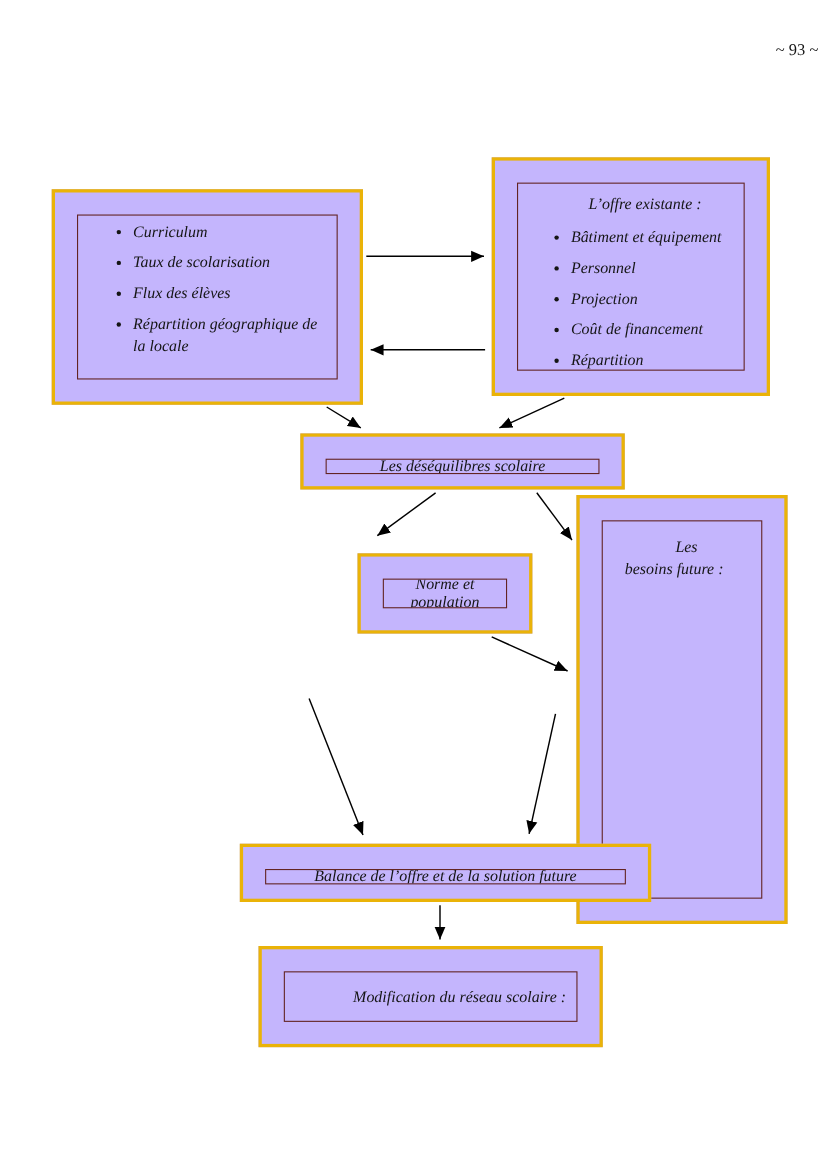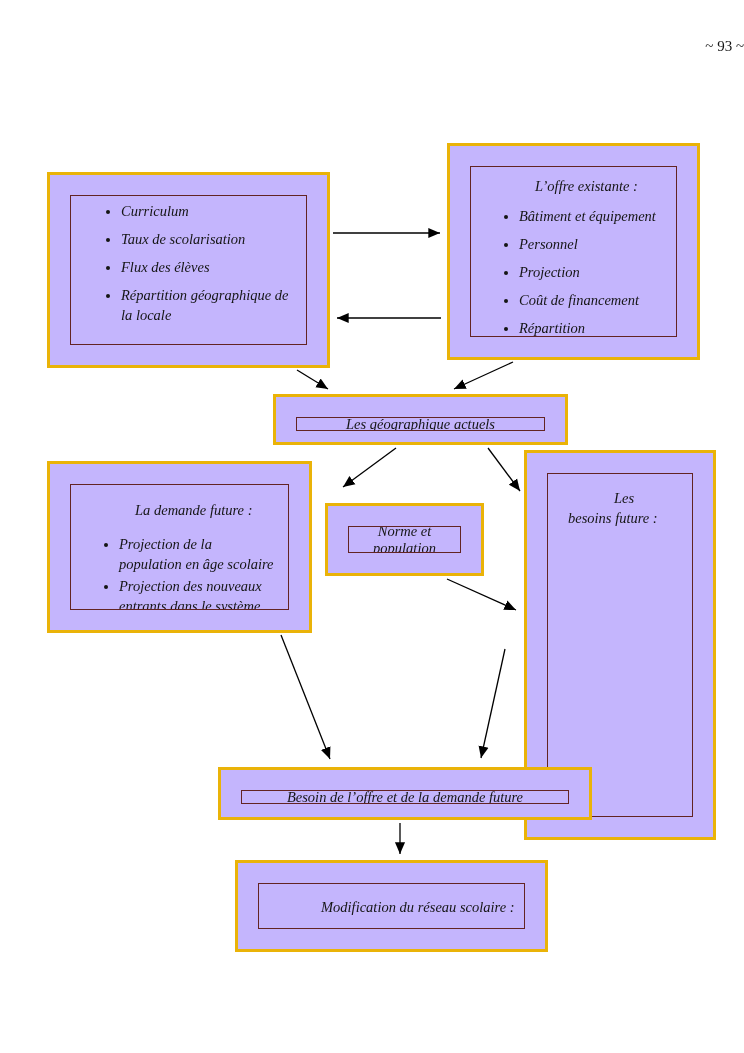--- a/index.html
+++ b/index.html
@@ -122,49 +122,40 @@
         <li>Personnel</li>
         <li>Projection</li>
         <li>Coût de financement</li>
         <li>Répartition géographique de l’offre</li>
       </ul>
     </div>
   </div>
 
   <div class="dbox center-box" style="left:273px; top:394px; width:295px; height:51px;">
     <div class="dbox-inner">
-      <span>Les géographique actuels</span>
+      <span>Les déséquilibres scolaire</span>
     </div>
   </div>
 
-  <div class="dbox b-demande-future" style="left:47px; top:461px; width:265px; height:172px;">
-    <div class="dbox-inner">
-      <div class="box-heading">La demande future :</div>
-      <ul class="box-list">
-        <li>Projection de la population en âge scolaire</li>
-        <li>Projection des nouveaux entrants dans le système scolaire</li>
-      </ul>
-    </div>
-  </div>
 
   <div class="dbox center-box" style="left:325px; top:503px; width:159px; height:73px;">
     <div class="dbox-inner">
       <span>Norme et population</span>
     </div>
   </div>
 
   <div class="dbox b-besoins-future" style="left:524px; top:450px; width:192px; height:390px;">
     <div class="dbox-inner">
       <div class="box-heading">Les besoins future :</div>
     </div>
   </div>
 
   <div class="dbox center-box" style="left:218px; top:767px; width:374px; height:53px;">
     <div class="dbox-inner">
-      <span>Besoin de l’offre et de la demande future</span>
+      <span>Balance de l’offre et de la solution future</span>
     </div>
   </div>
 
   <div class="dbox b-modification" style="left:235px; top:860px; width:313px; height:92px;">
     <div class="dbox-inner">
       <div class="box-heading">Modification du réseau scolaire :</div>
     </div>
   </div>
 
 </div>

